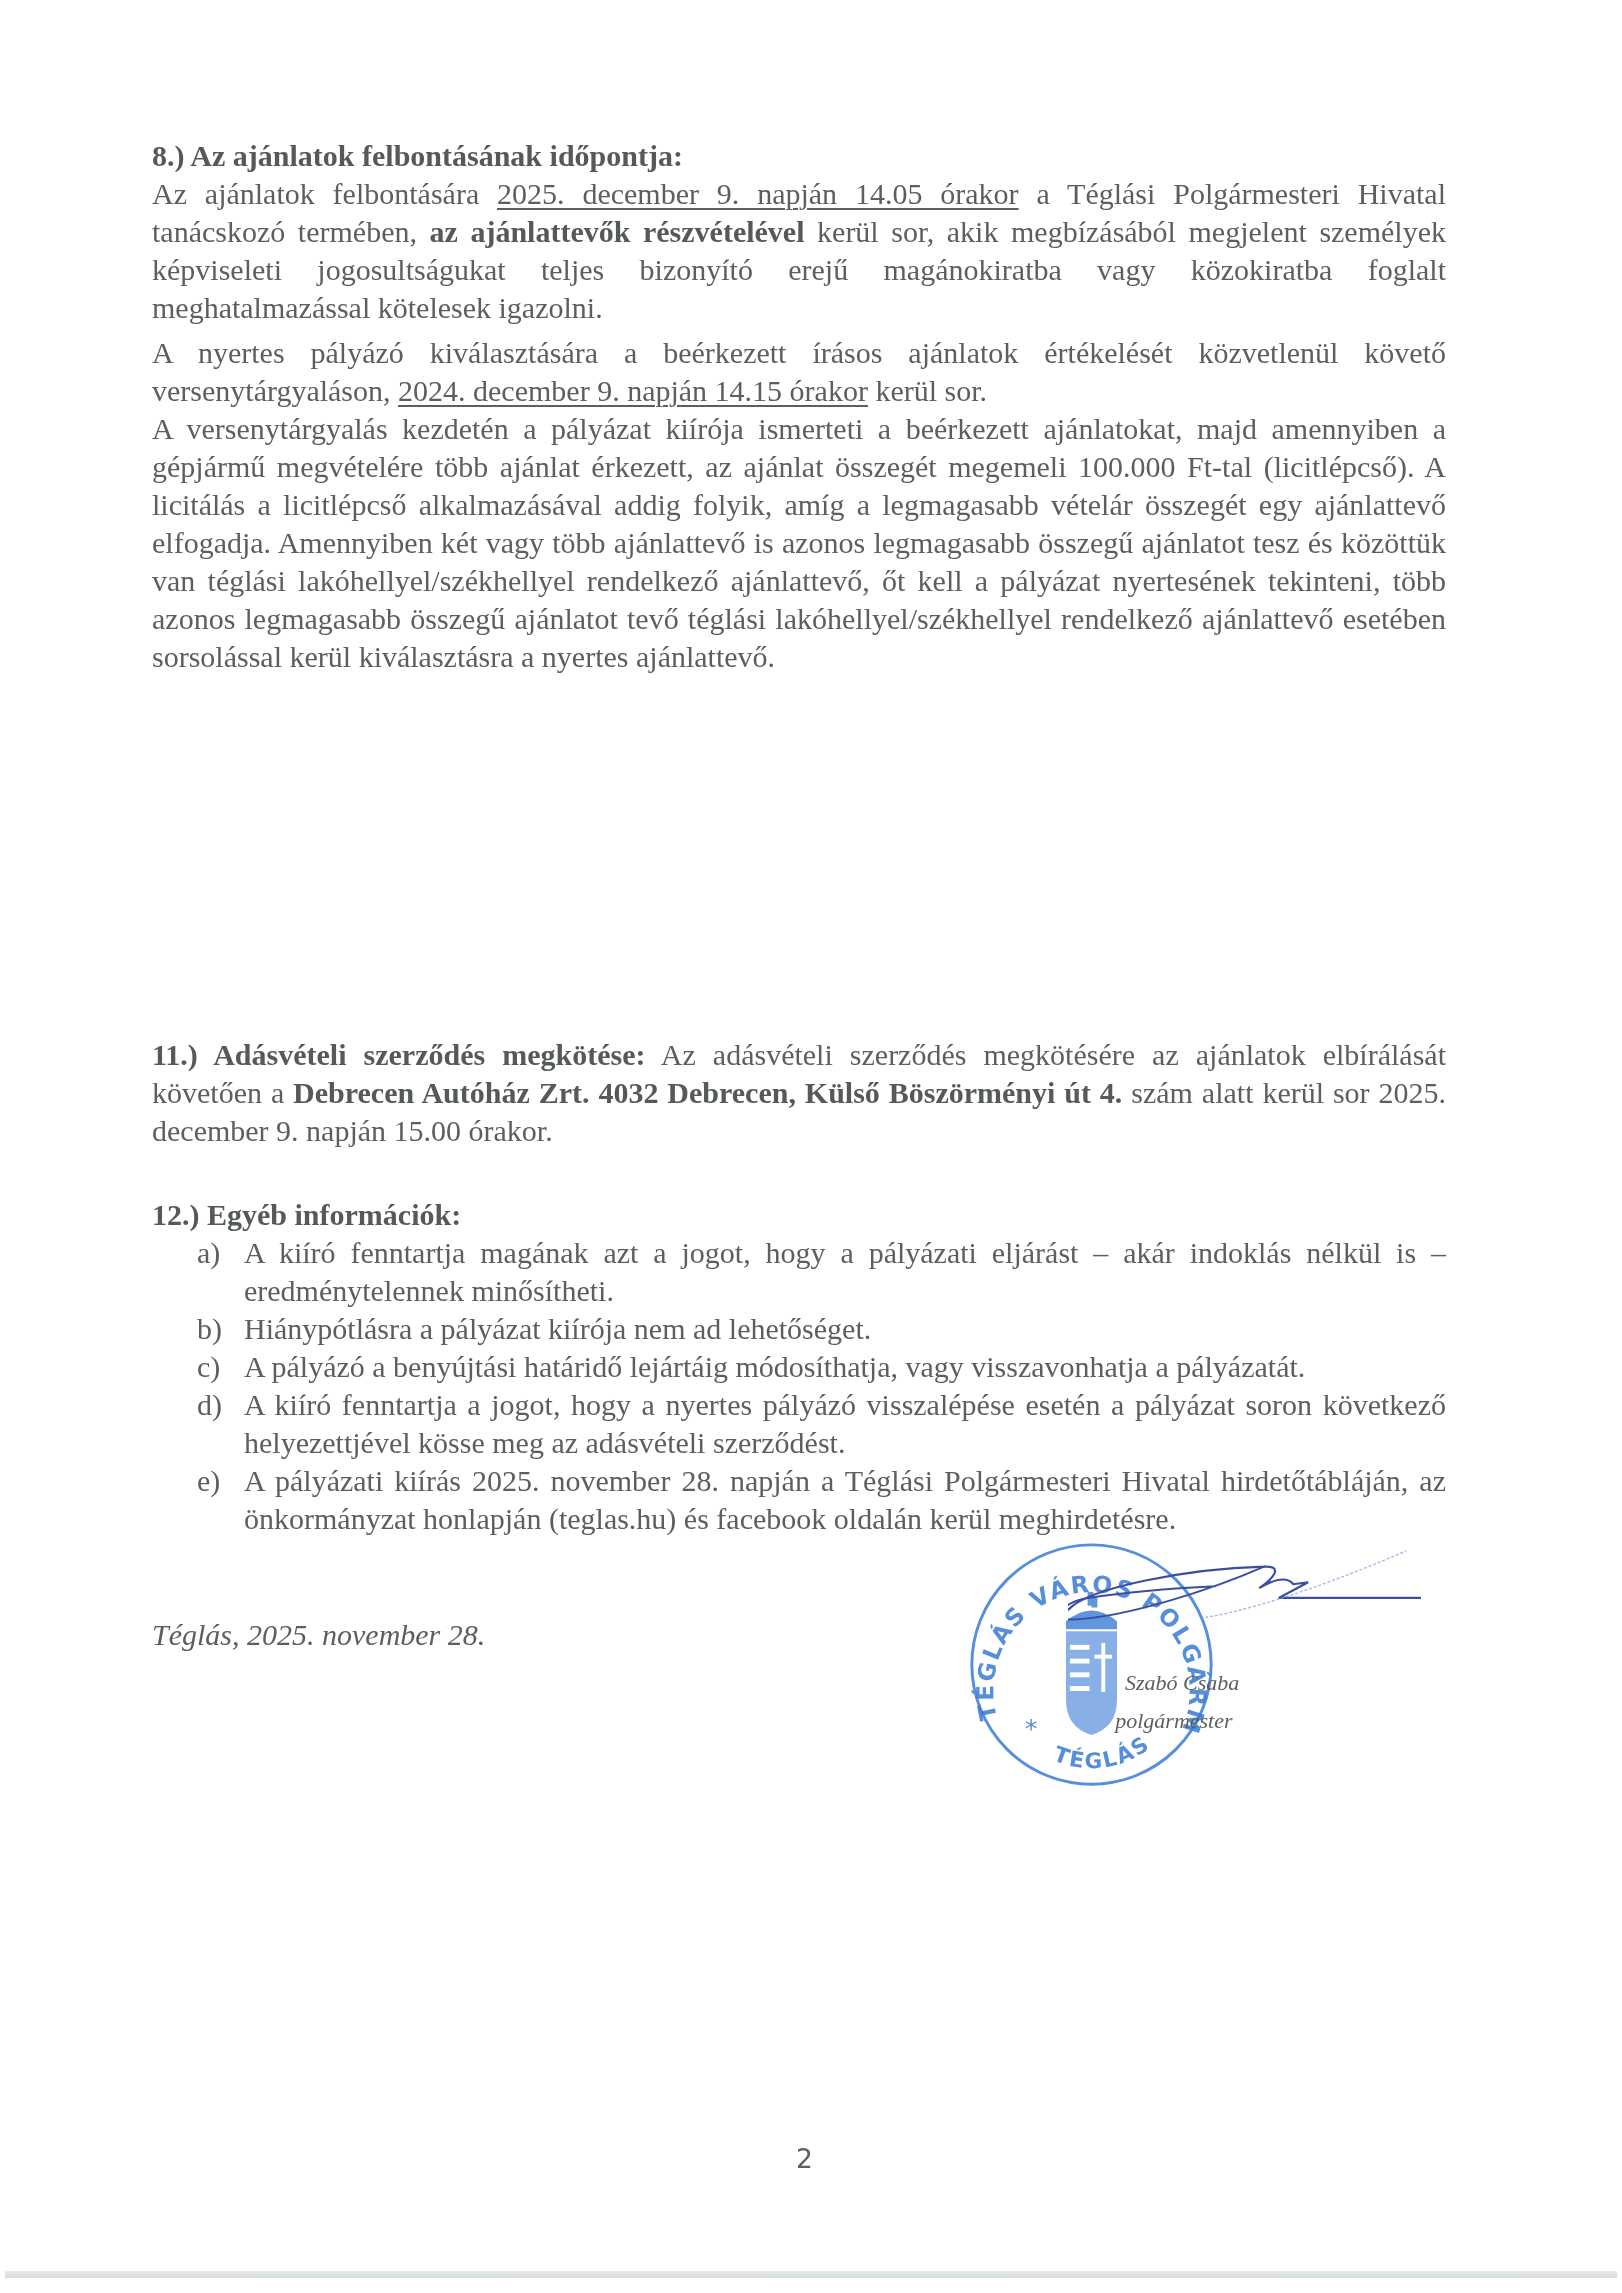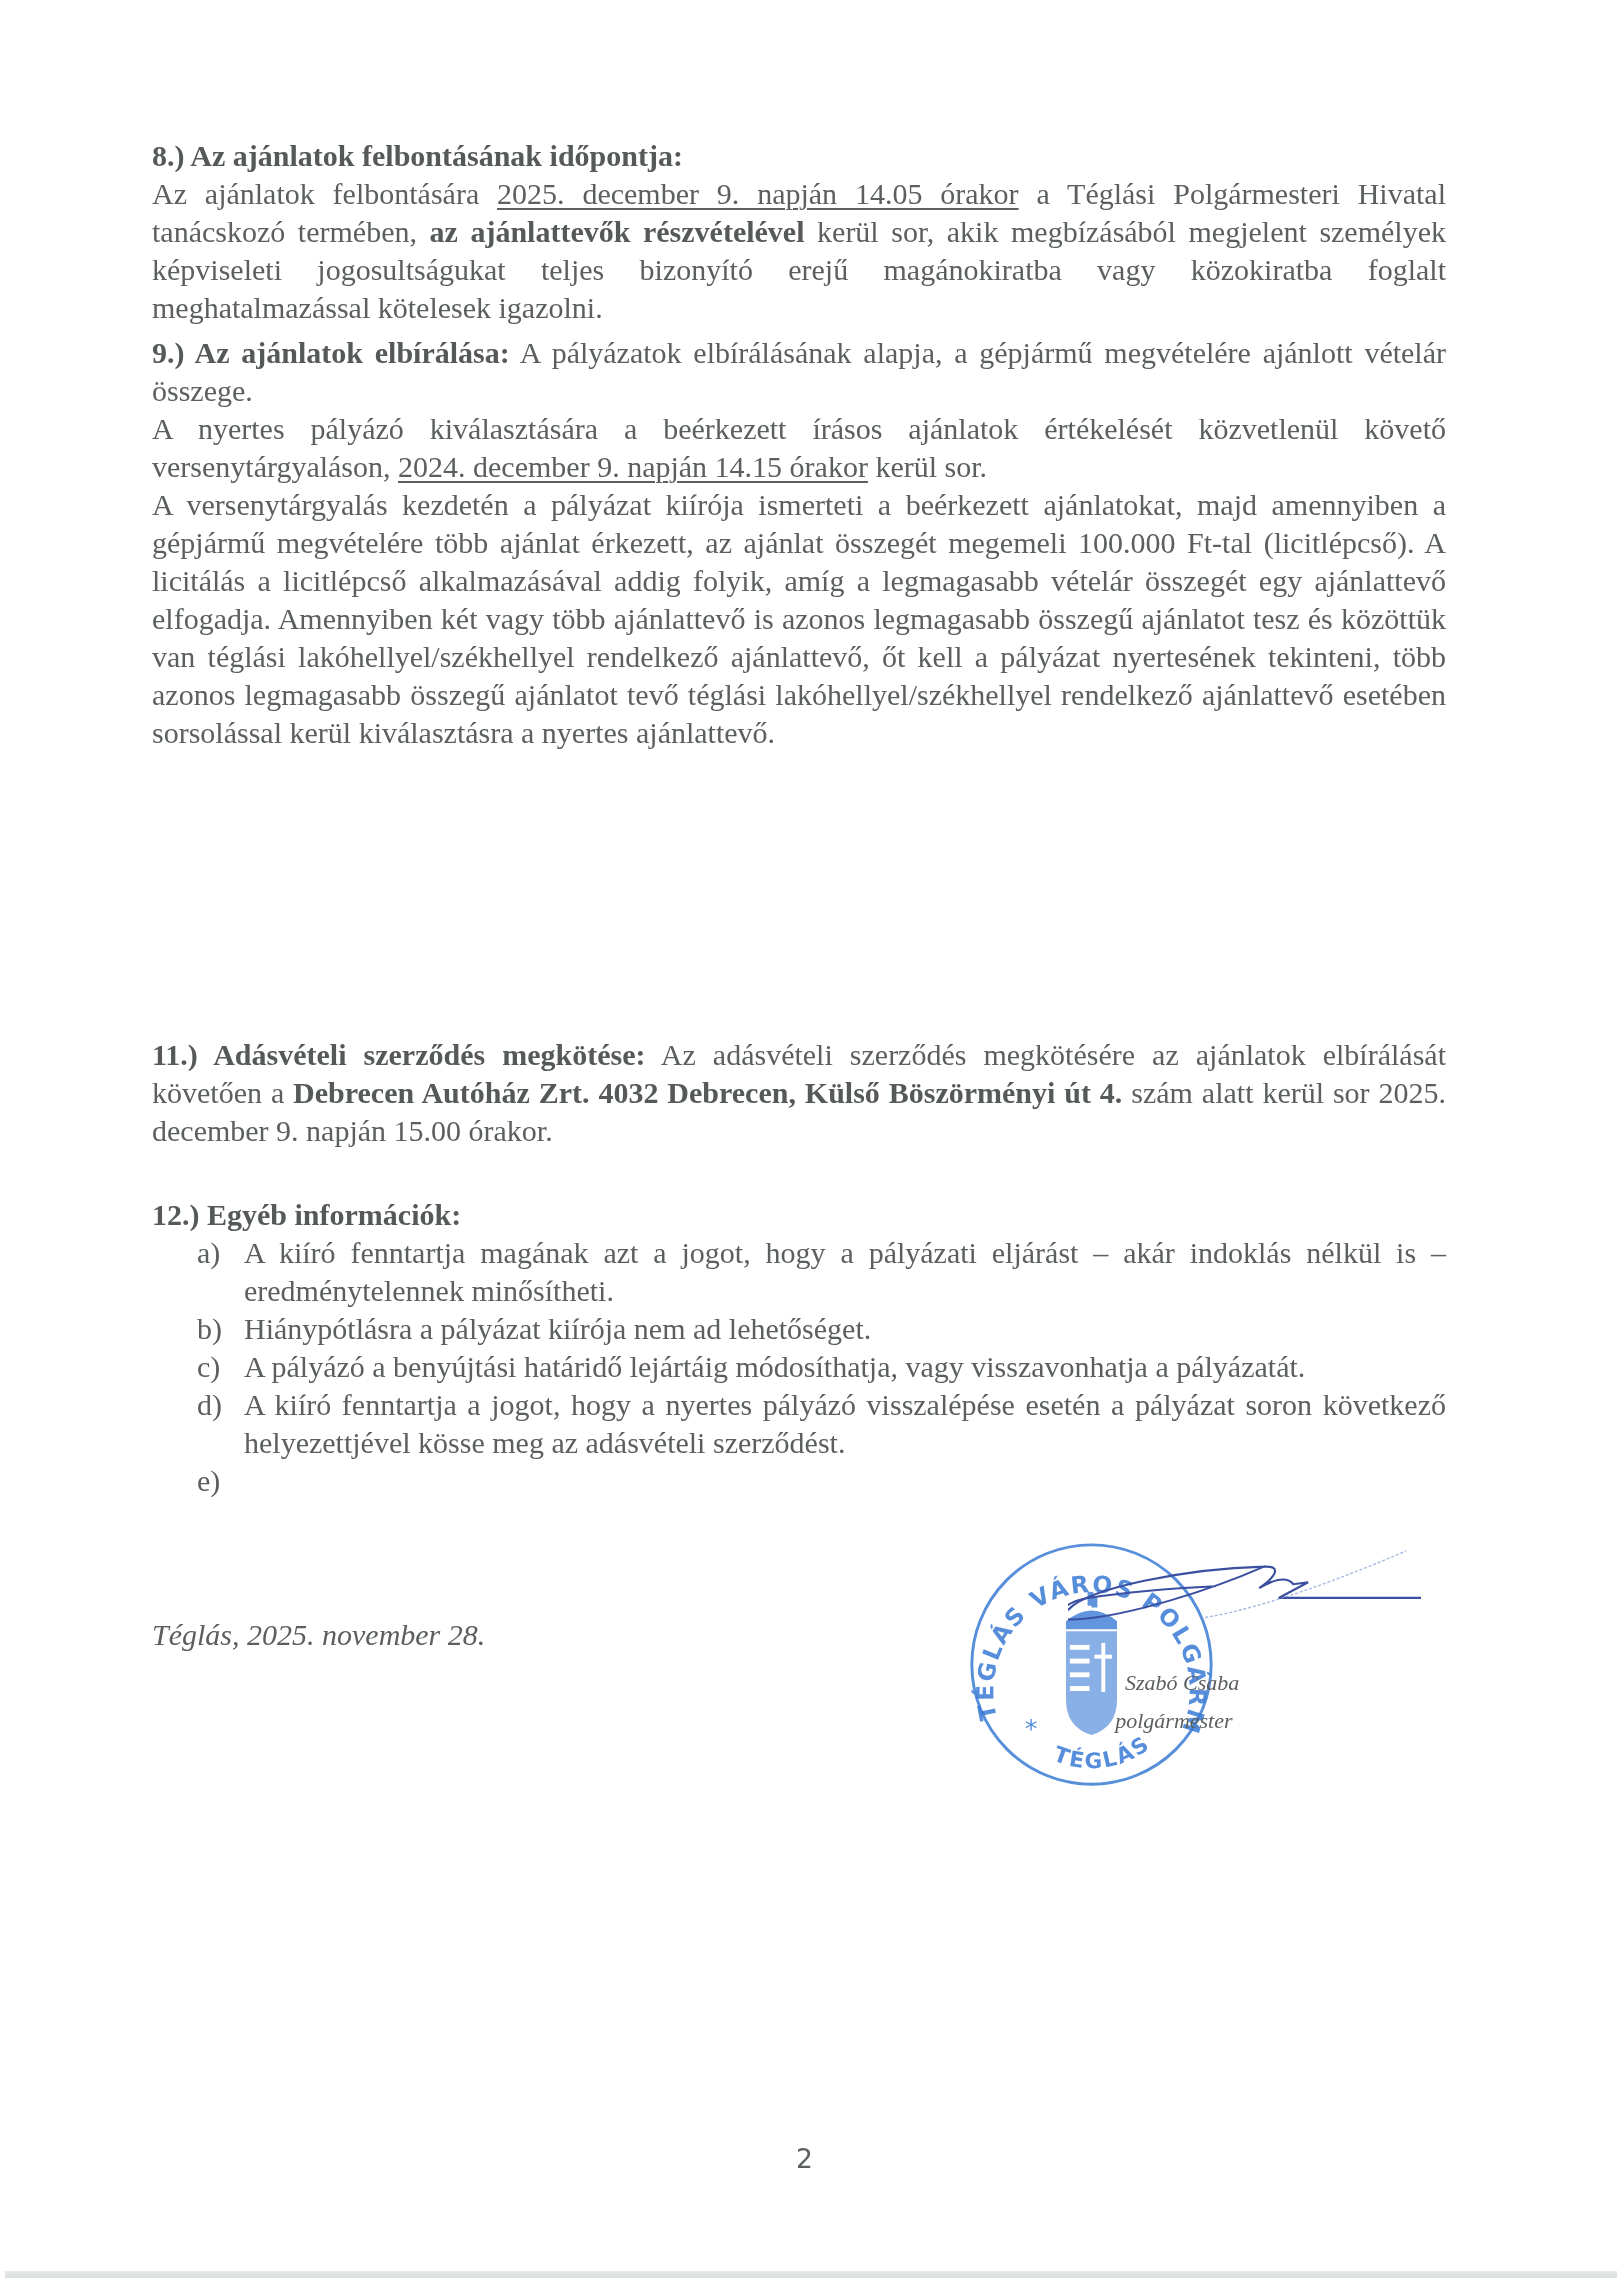--- a/index.html
+++ b/index.html
@@ -51,38 +51,37 @@
 <body>
 
 <div class="page">
 
   <div class="text-block" id="sec8">
     <p><span class="b">8.) Az ajánlatok felbontásának időpontja:</span></p>
     <p><span>Az ajánlatok felbontására </span><span class="u">2025. december 9. napján 14.05 órakor</span><span> a Téglási Polgármesteri Hivatal tanácskozó termében, </span><span class="b">az ajánlattevők részvételével</span><span> kerül sor, akik megbízásából megjelent személyek képviseleti jogosultságukat teljes bizonyító erejű magánokiratba vagy közokiratba foglalt meghatalmazással kötelesek igazolni.</span></p>
   </div>
 
   <div class="text-block" id="sec9">
-    <p><span class="b">9.) Az ajánlatok elbírálása:</span><span> A pályázatok elbírálásának alapja, a gépjármű megvételére ajánlott vételár összege.</span></p>
     <p><span>A nyertes pályázó kiválasztására a beérkezett írásos ajánlatok értékelését közvetlenül követő versenytárgyaláson, </span><span class="u">2024. december 9. napján 14.15 órakor</span><span> kerül sor.</span></p>
     <p>A versenytárgyalás kezdetén a pályázat kiírója ismerteti a beérkezett ajánlatokat, majd amennyiben a gépjármű megvételére több ajánlat érkezett, az ajánlat összegét megemeli 100.000 Ft-tal (licitlépcső). A licitálás a licitlépcső alkalmazásával addig folyik, amíg a legmagasabb vételár összegét egy ajánlattevő elfogadja. Amennyiben két vagy több ajánlattevő is azonos legmagasabb összegű ajánlatot tesz és közöttük van téglási lakóhellyel/székhellyel rendelkező ajánlattevő, őt kell a pályázat nyertesének tekinteni, több azonos legmagasabb összegű ajánlatot tevő téglási lakóhellyel/székhellyel rendelkező ajánlattevő esetében sorsolással kerül kiválasztásra a nyertes ajánlattevő.</p>
   </div>
 
 
   <div class="text-block" id="sec11">
     <p><span class="b">11.) Adásvételi szerződés megkötése:</span><span> Az adásvételi szerződés megkötésére az ajánlatok elbírálását követően a </span><span class="b">Debrecen Autóház Zrt. 4032 Debrecen, Külső Böszörményi út 4.</span><span> szám alatt kerül sor 2025. december 9. napján 15.00 órakor.</span></p>
   </div>
 
   <div class="text-block" id="sec12">
     <p><span class="b">12.) Egyéb információk:</span></p>
     <ul class="list">
       <li><span class="mk">a)</span><span>A kiíró fenntartja magának azt a jogot, hogy a pályázati eljárást – akár indoklás nélkül is – eredménytelennek minősítheti.</span></li>
       <li><span class="mk">b)</span><span>Hiánypótlásra a pályázat kiírója nem ad lehetőséget.</span></li>
       <li><span class="mk">c)</span><span>A pályázó a benyújtási határidő lejártáig módosíthatja, vagy visszavonhatja a pályázatát.</span></li>
       <li><span class="mk">d)</span><span>A kiíró fenntartja a jogot, hogy a nyertes pályázó visszalépése esetén a pályázat soron következő helyezettjével kösse meg az adásvételi szerződést.</span></li>
-      <li><span class="mk">e)</span></li>
+      <li><span class="mk">e)</span><span>A pályázati kiírás 2025. november 28. napján a Téglási Polgármesteri Hivatal hirdetőtábláján, az önkormányzat honlapján (teglas.hu) és facebook oldalán kerül meghirdetésre.</span></li>
     </ul>
   </div>
 
   <div class="closing">Téglás, 2025. november 28.</div>
 
   <svg class="stamp" viewBox="0 0 260 260">
     <defs>
       <path id="stampArcTop" d="M 40 200 A 100 100 0 1 1 220 200"></path>
       <path id="stampArcBottom" d="M 60 205 A 95 95 0 0 0 200 205"></path>
     </defs>

